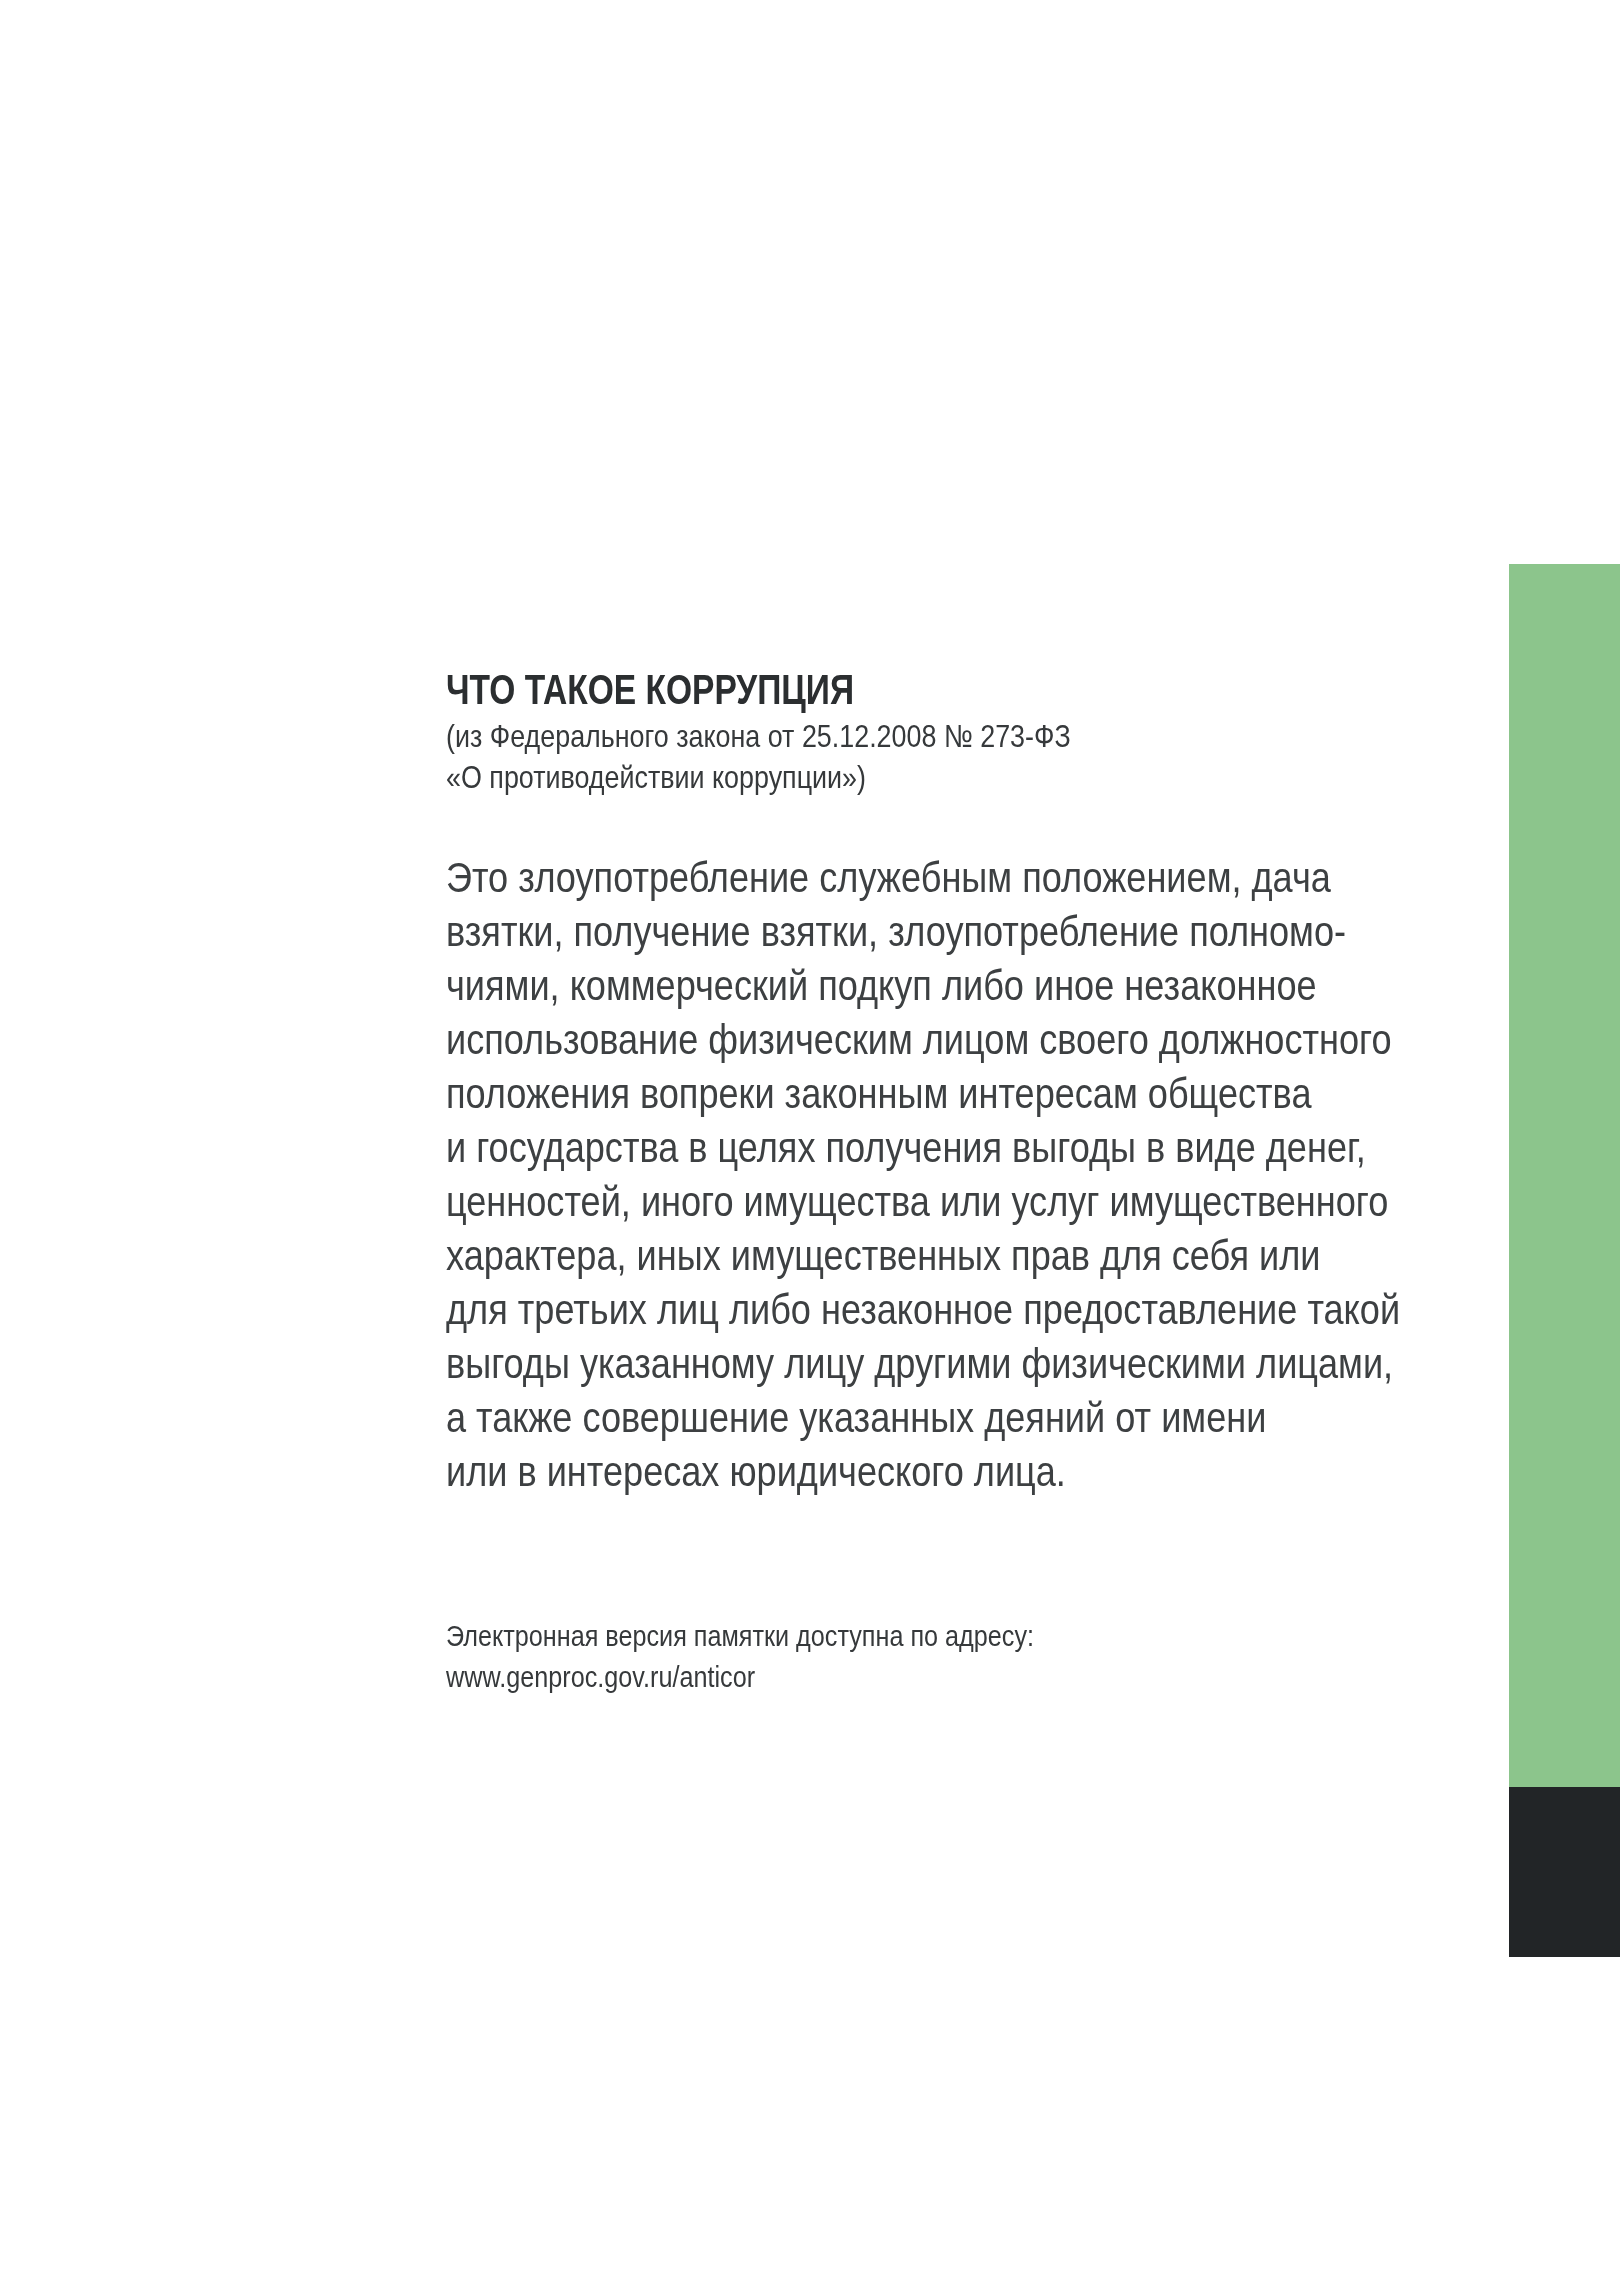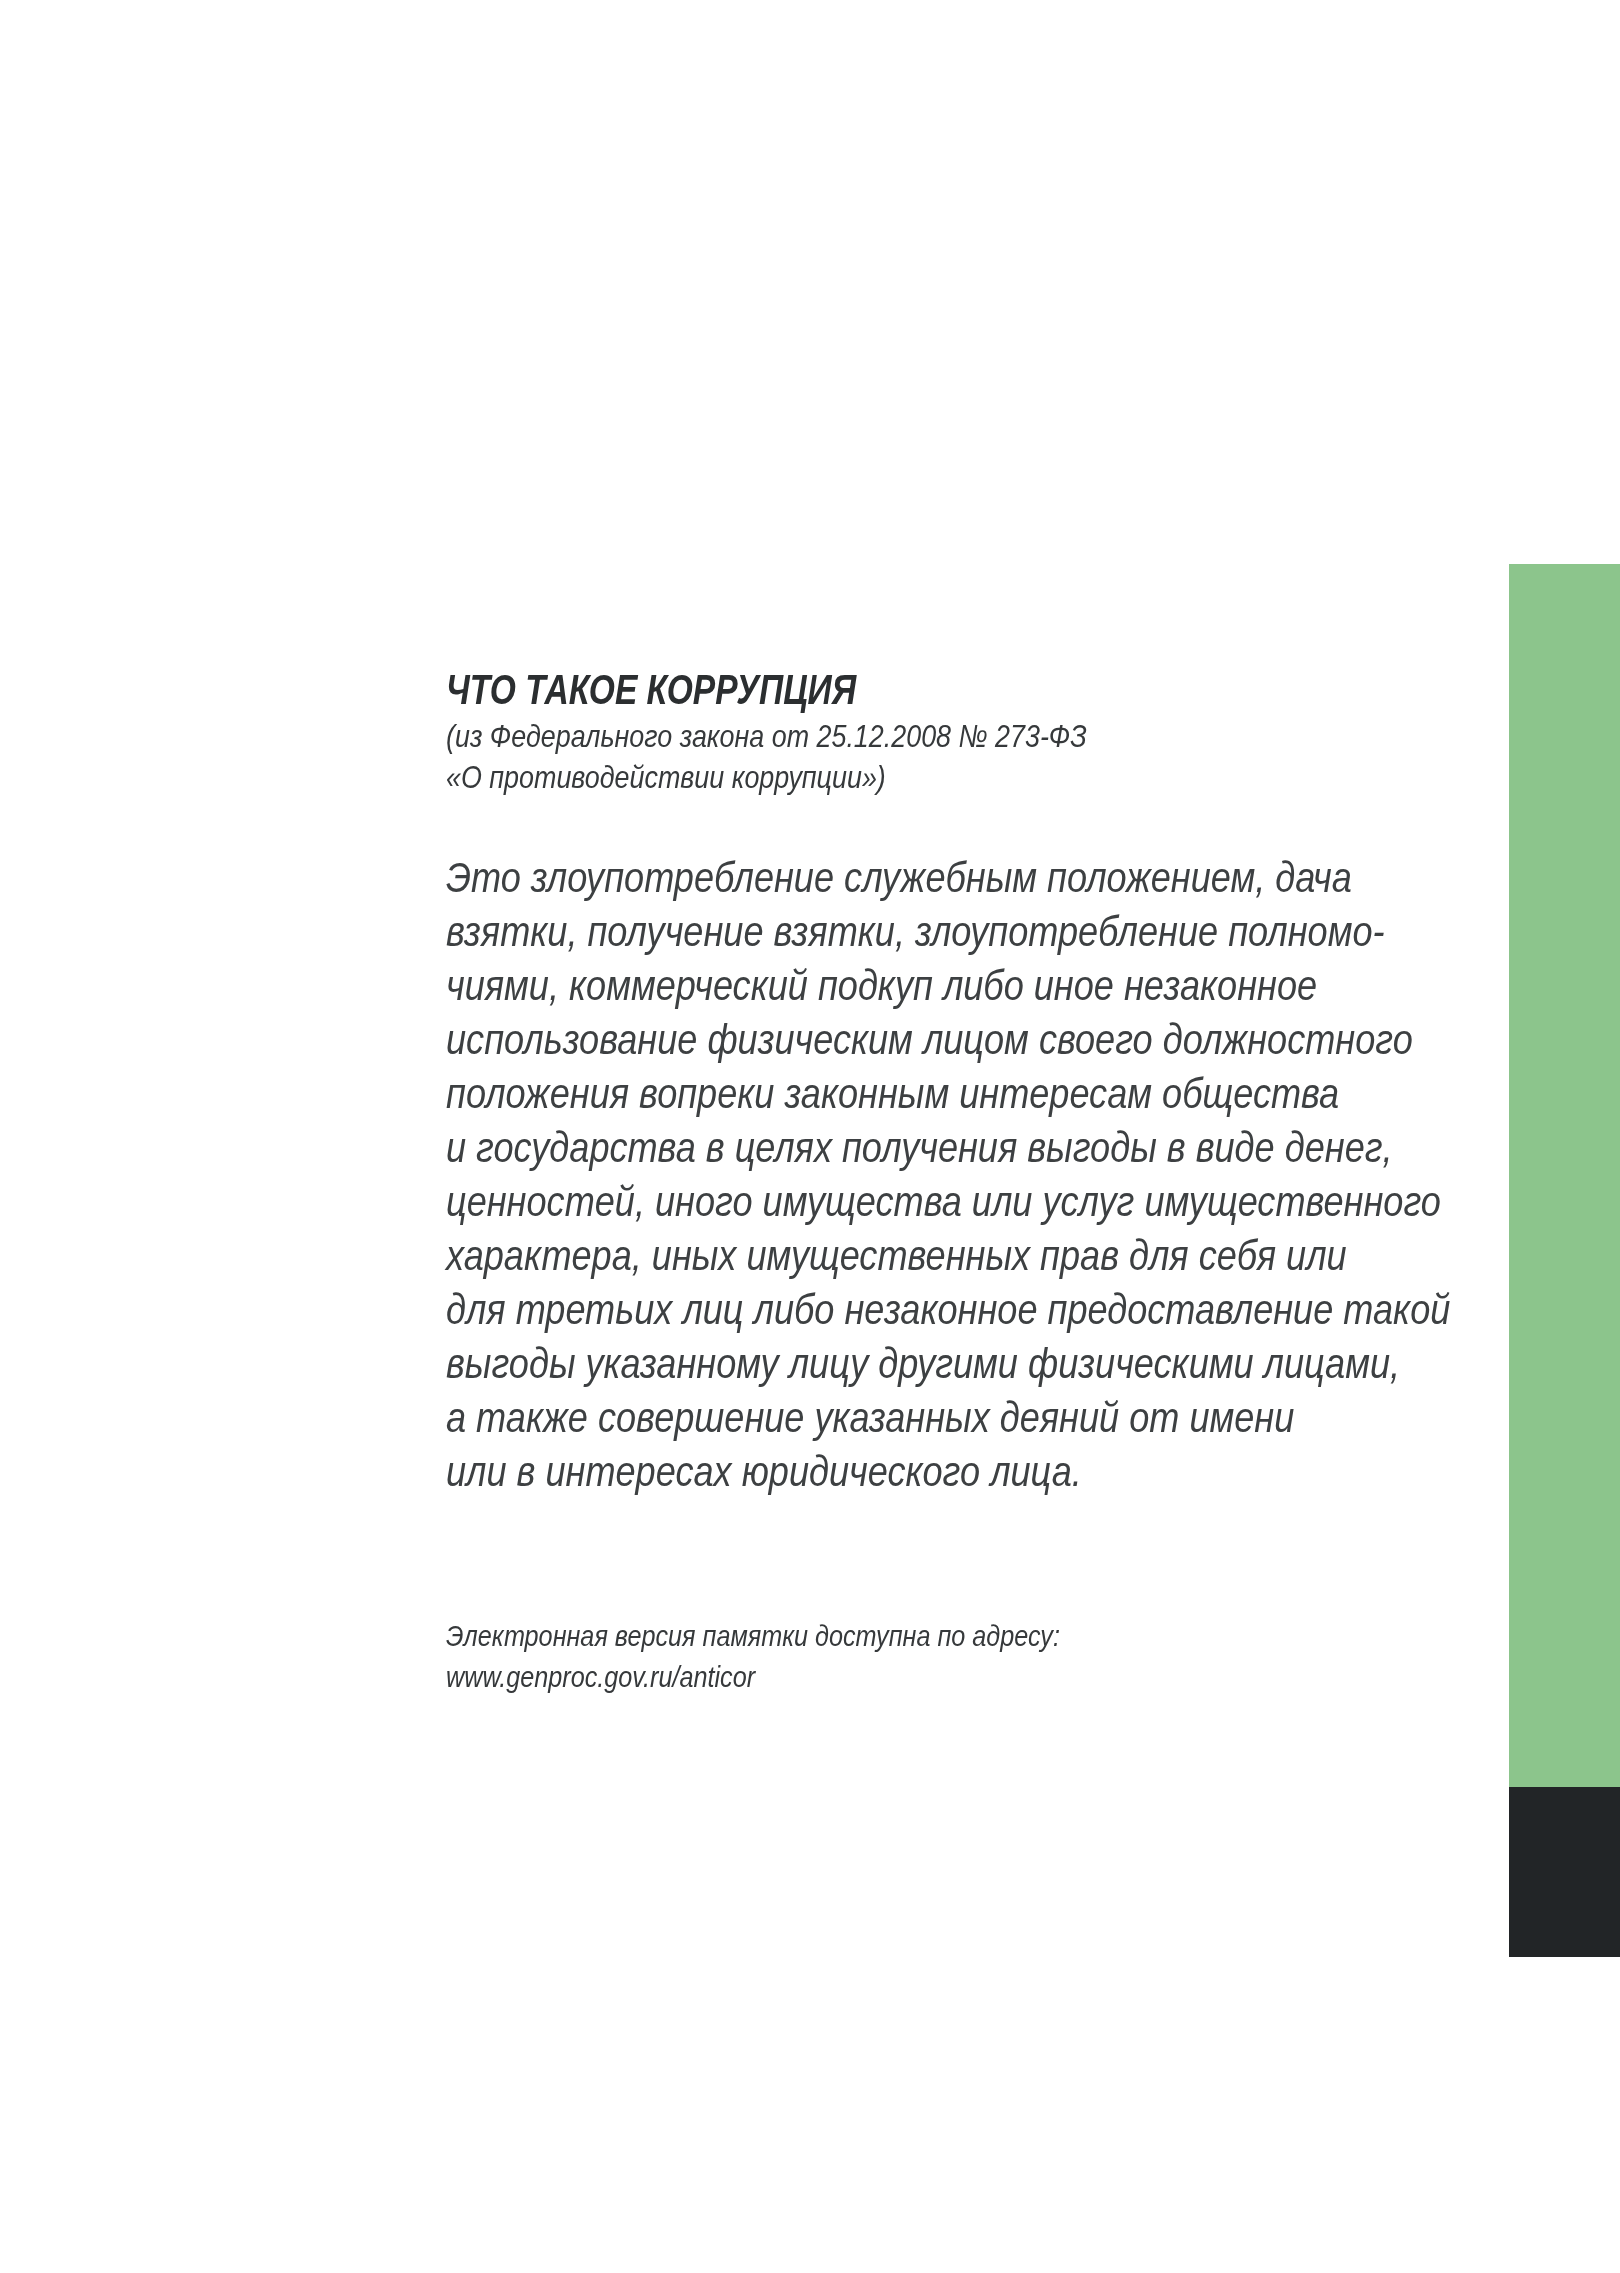--- a/index.html
+++ b/index.html
@@ -7,21 +7,20 @@
     padding: 0;
     background: #ffffff;
   }
   .page {
     position: relative;
     width: 1621px;
     height: 2273px;
     background: #ffffff;
     overflow: hidden;
     font-family: "Liberation Sans", sans-serif;
-    font-style: italic;
   }
   
   .green-bar {
     position: absolute;
     left: 1509px;
     top: 564px;
     width: 112px;
     height: 1223px;
   }
   .dark-bar {

